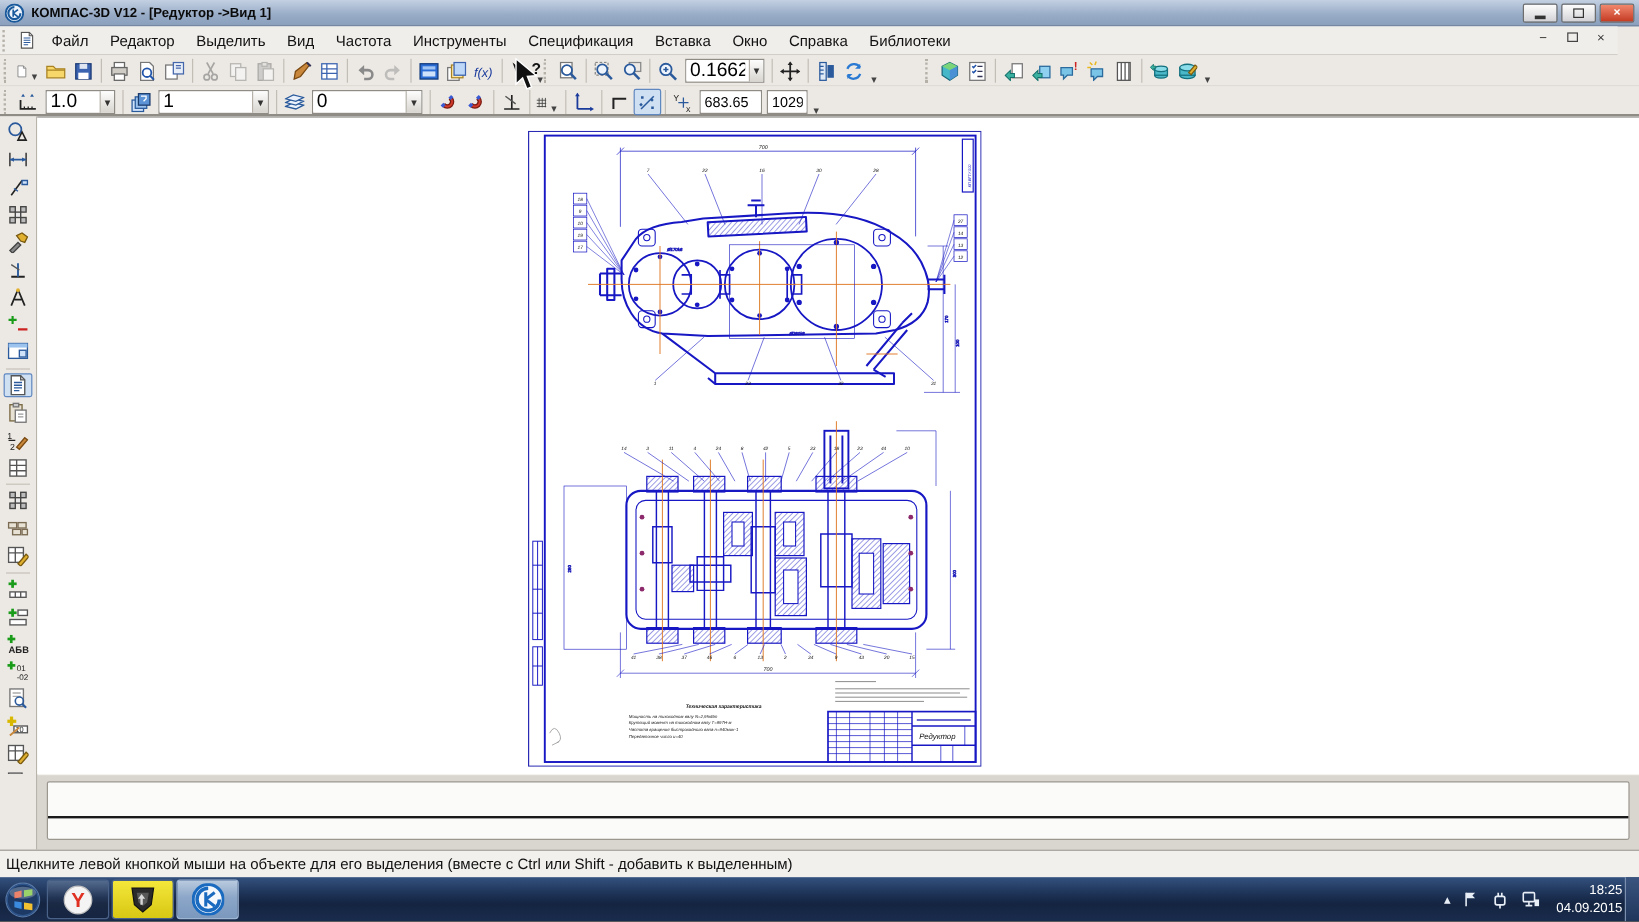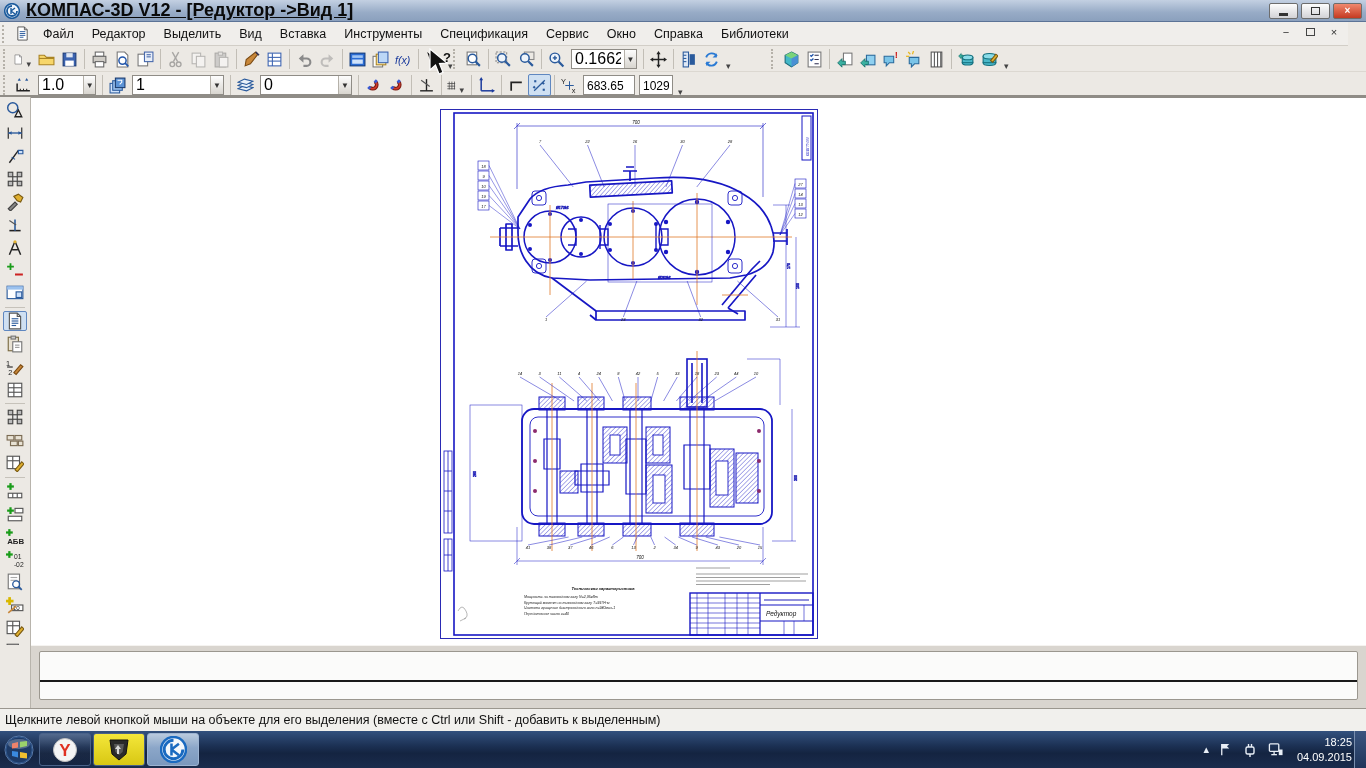--- a/index.html
+++ b/index.html
@@ -3,21 +3,21 @@
 <meta charset="utf-8">
 <style>
   html,body{margin:0;padding:0;background:#000;}
   *{box-sizing:border-box;font-family:"Liberation Sans",sans-serif;}
   #screen{position:relative;width:1366px;height:768px;background:#ece9e4;overflow:hidden;}
 
   
   #titlebar{position:absolute;left:0;top:0;width:1366px;height:22px;
     background:linear-gradient(#c3d0e2,#97abc6 60%,#8ba0bd);border-bottom:1px solid #5c7396;
     display:flex;align-items:center;padding:0 4px;}
-  #titlebar .apptitle{font-size:18px;color:#0a0a0a;margin-left:6px;font-weight:bold;text-decoration:underline;}
+  #titlebar .apptitle{font-size:11px;color:#0a0a0a;margin-left:6px;font-weight:bold;}
   .winbtns{position:absolute;right:4px;top:3px;display:flex;gap:3px;}
   .wbtn{width:29px;height:16px;border:1px solid #6d6d6d;border-radius:2px;
     background:linear-gradient(#fdfdfd,#d2d2d6);display:flex;align-items:center;justify-content:center;
     font-size:10px;color:#222;line-height:1;}
   .wbtn.close{background:linear-gradient(#f0886e,#c43a22);color:#fff;font-weight:bold;}
   .glyph-min{width:9px;height:3px;background:#333;margin-top:7px;}
   .glyph-max{width:9px;height:8px;border:1.5px solid #333;}
 
   
   #menubar{position:absolute;left:0;top:22px;width:1348px;height:24px;background:#f0eeeb;
@@ -519,24 +519,24 @@
   <div id="menubar">
     <span class="menu-grip"></span>
     <svg width="15" height="15" viewBox="0 0 16 16" style="margin:0 4px">
         <use href="#s-docactive"></use>
       </svg>
     <div id="menu-items" style="display:flex">
         <div class="menu-item">Файл</div>
         <div class="menu-item">Редактор</div>
         <div class="menu-item">Выделить</div>
         <div class="menu-item">Вид</div>
-        <div class="menu-item">Вставка</div>
+        <div class="menu-item">Частота</div>
         <div class="menu-item">Инструменты</div>
         <div class="menu-item">Спецификация</div>
-        <div class="menu-item">Сервис</div>
+        <div class="menu-item">Вставка</div>
         <div class="menu-item">Окно</div>
         <div class="menu-item">Справка</div>
         <div class="menu-item">Библиотеки</div>
       </div>
     <div class="mdi-btns">
       <span class="mdi-b">−</span>
       <span class="mdi-b"><span class="glyph-rest"></span></span>
       <span class="mdi-b">×</span>
     </div>
   </div>

